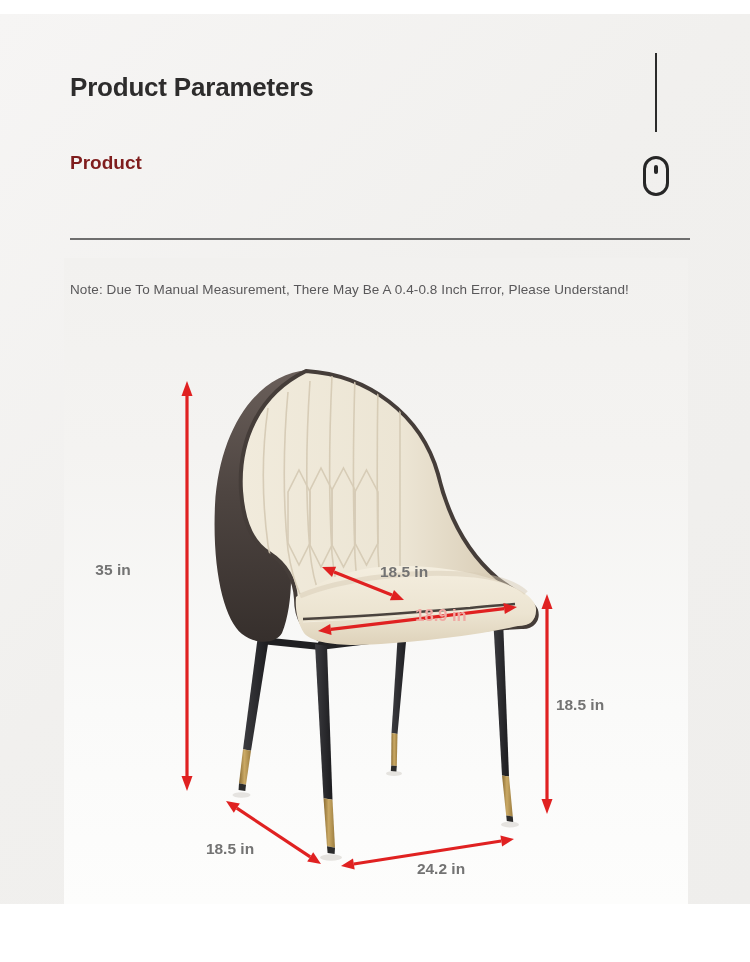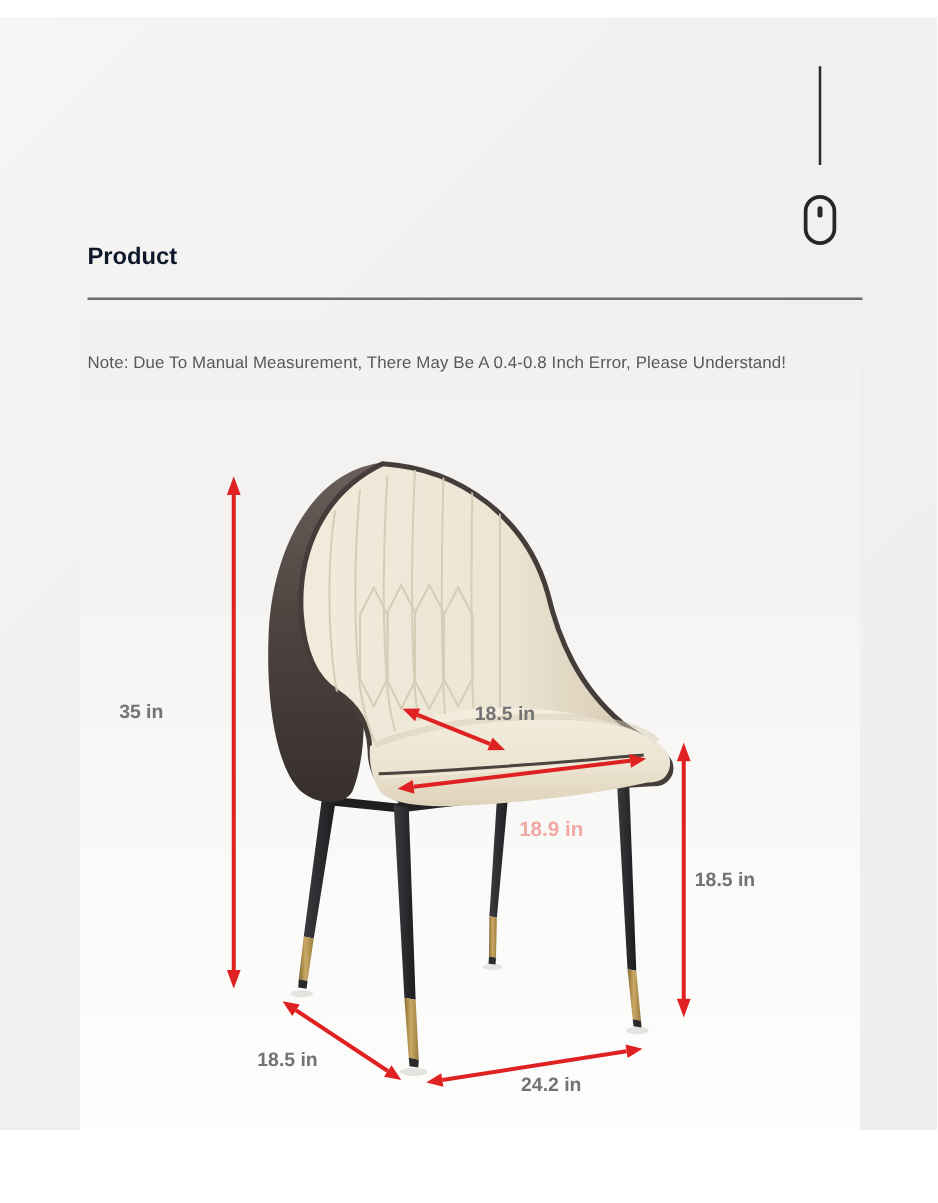--- a/index.html
+++ b/index.html
@@ -10,21 +10,21 @@
   .gray-panel{
     position:absolute;left:0;top:14px;width:750px;height:890px;
     background:linear-gradient(135deg,#f6f5f4 0%,#f1f0ee 45%,#efeeec 100%);
   }
   .page-title{
     position:absolute;left:70px;top:72px;
     font-size:26px;font-weight:bold;color:#2d2c2c;letter-spacing:-0.2px;
   }
   .page-subtitle{
     position:absolute;left:70px;top:148px;
-    font-size:19px;font-weight:bold;color:#0f172a;line-height:30px;margin-top:43px;
+    font-size:19px;font-weight:bold;color:#7f1d1d;line-height:30px;
   }
   .scroll-line{
     position:absolute;left:655px;top:53px;width:2px;height:79px;background:#2b2b2b;
   }
   .mouse-icon{
     position:absolute;left:643px;top:156px;width:20px;height:34px;
     border:3px solid #262626;border-radius:13px;
   }
   .mouse-wheel{
     position:absolute;left:8px;top:6px;width:4px;height:9px;
@@ -50,20 +50,21 @@
   }
   .dim-label.faded{color:#f0a9a3;font-size:16.5px;}
 </style>
 </head>
 <body>
 
 <div class="page">
 
   <div class="gray-panel"></div>
 
+  <div class="page-title">Product Parameters</div>
 
   <div class="page-subtitle">
     <div>Product</div>
   </div>
 
   <div class="scroll-line"></div>
   <div class="mouse-icon">
     <div class="mouse-wheel"></div>
   </div>
 
@@ -199,18 +200,18 @@
       <g>
         <line x1="353.8" y1="864" x2="501.2" y2="841"></line>
         <polygon points="341,866 354.7,869.4 353,858.6" stroke="none"></polygon>
         <polygon points="514,839 502.1,846.4 500.4,835.6" stroke="none"></polygon>
       </g>
     </g>
   </svg>
 
   <div class="dim-label" style="left:113px;top:570px;">35 in</div>
   <div class="dim-label" style="left:404px;top:572px;">18.5 in</div>
-  <div class="dim-label faded" style="left:441px;top:664px;text-align:right;">18.9 in</div>
+  <div class="dim-label faded" style="left:441px;top:615px;text-align:right;">18.9 in</div>
   <div class="dim-label" style="left:580px;top:705px;">18.5 in</div>
   <div class="dim-label" style="left:230px;top:849px;">18.5 in</div>
   <div class="dim-label" style="left:441px;top:869px;">24.2 in</div>
 
 </div>
 
 </body></html>

